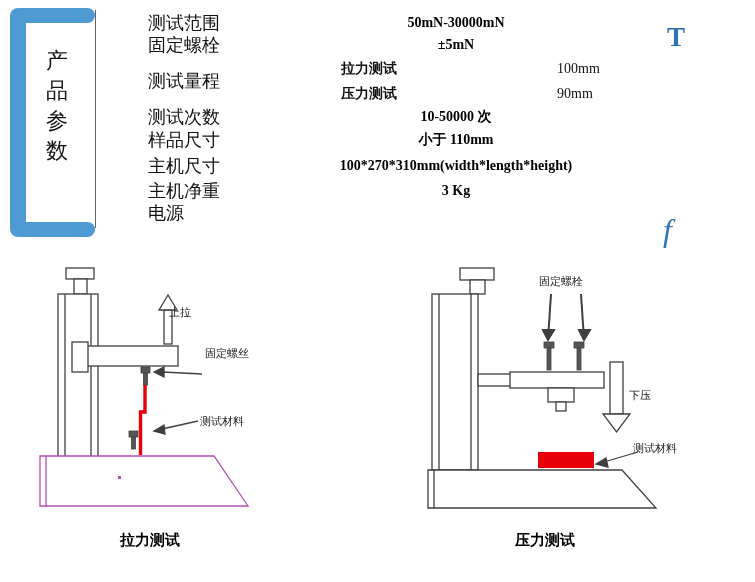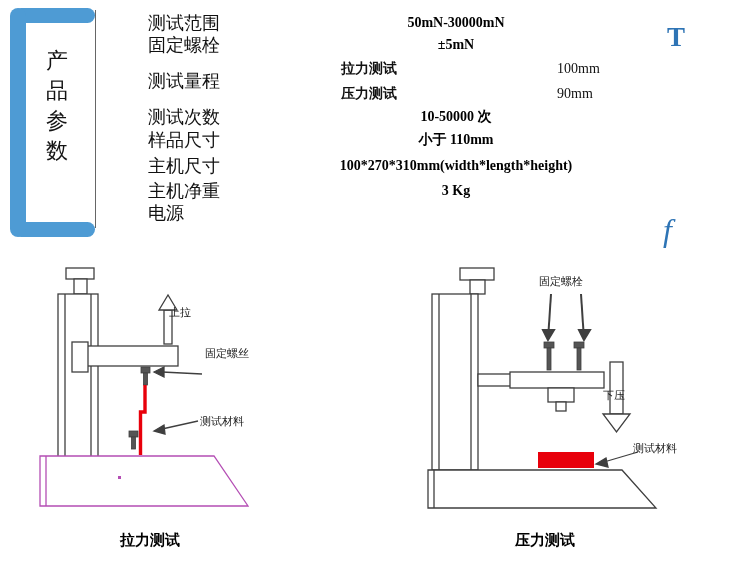--- a/index.html
+++ b/index.html
@@ -221,17 +221,17 @@
       <line x1="218" y1="190" x2="184" y2="200"></line>
       <polygon points="176,202 186,196 188,205"></polygon>
     </g>
 
     <g fill="#ffffff" stroke="#3f3f3f" stroke-width="1.3">
       <polygon points="8,208 202,208 236,246 8,246"></polygon>
       <line x1="14" y1="208" x2="14" y2="246"></line>
     </g>
   </svg>
   <span class="dlabel" style="left:539px;top:274px">固定螺栓</span>
-  <span class="dlabel" style="left:603px;top:388px">下压</span>
+  <span class="dlabel" style="left:629px;top:388px">下压</span>
   <span class="dlabel" style="left:633px;top:441px">测试材料</span>
   <div class="caption cap-right">压力测试</div>
 
 </div>
 
 </body></html>

